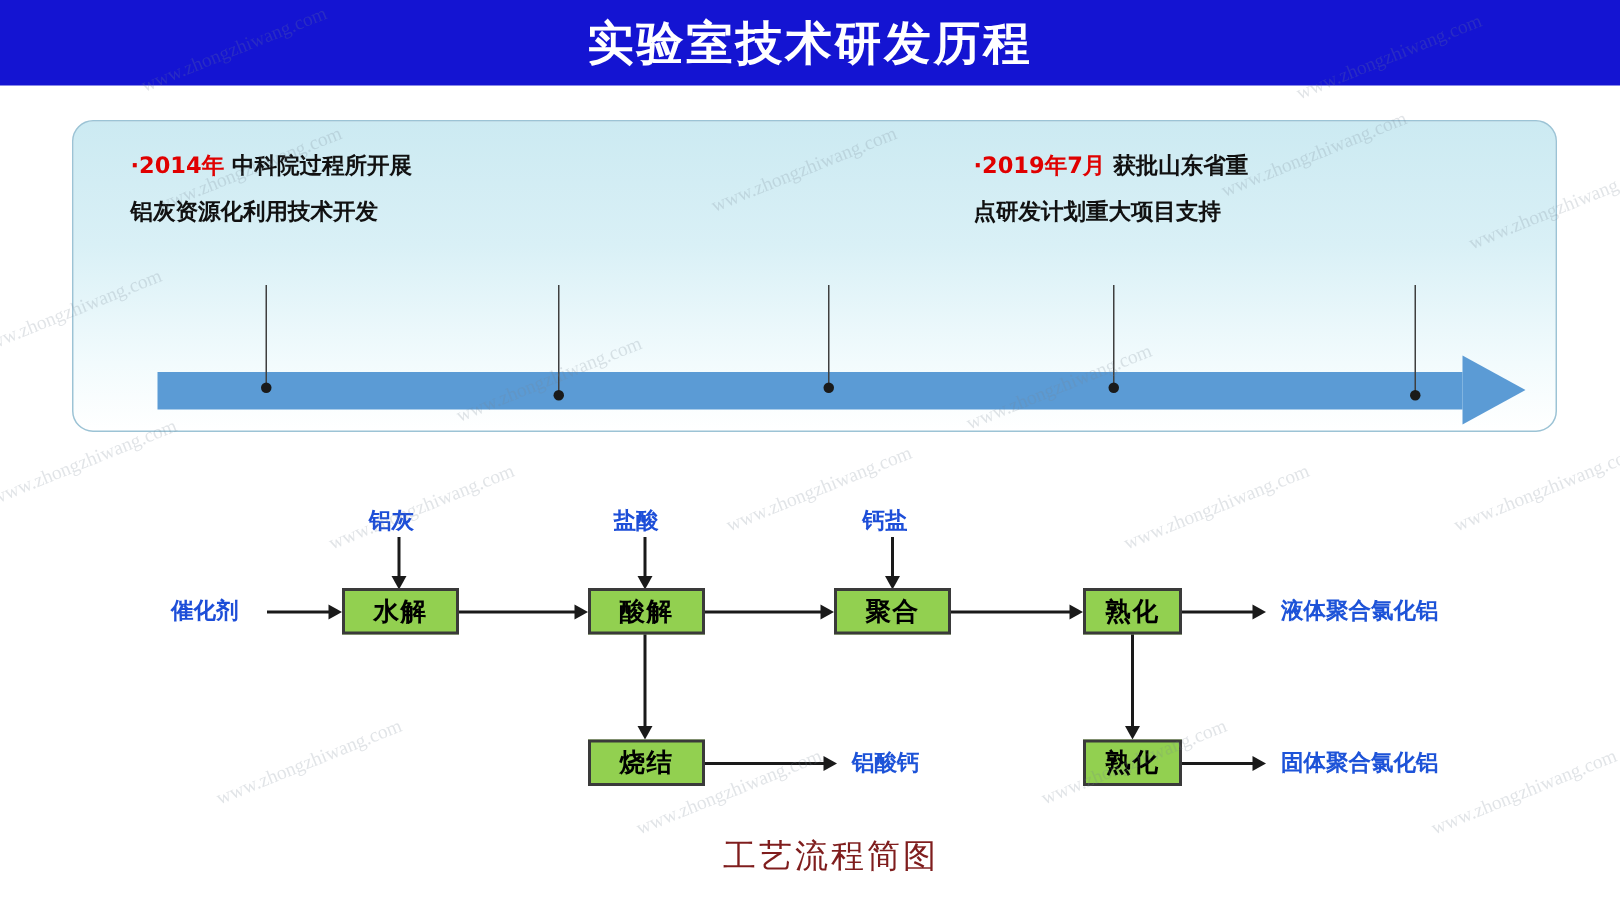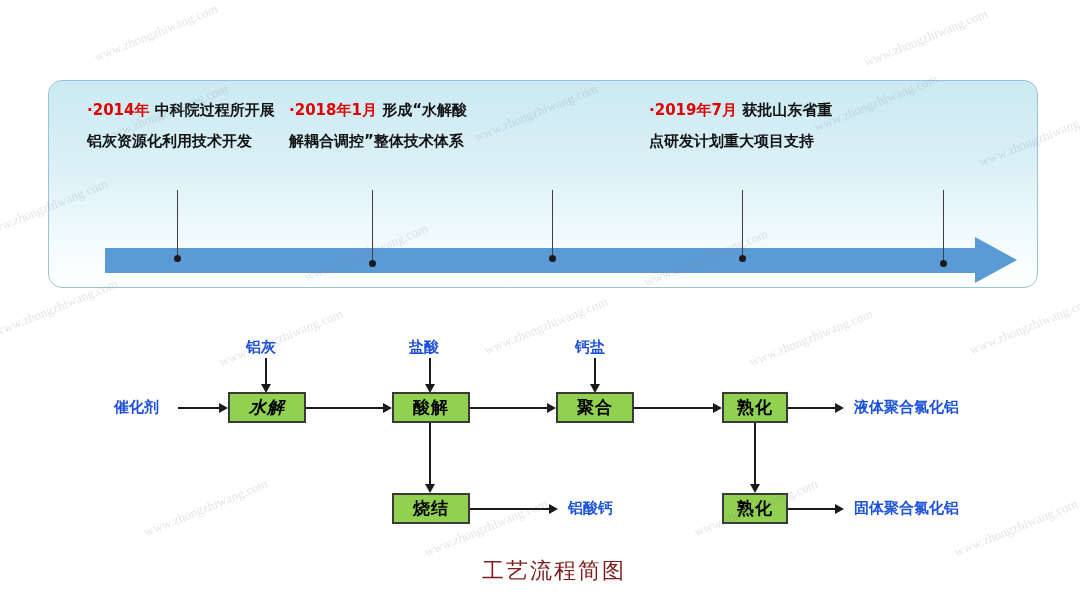--- a/index.html
+++ b/index.html
@@ -97,29 +97,29 @@
     position:absolute;color:rgba(120,130,145,0.22);font-size:13px;
     transform:rotate(-22deg);white-space:nowrap;pointer-events:none;
     font-family:"Liberation Serif","DejaVu Serif",serif;
   }
 </style>
 </head>
 <body>
 
 <div id="root">
 
+  <div class="titlebar">
+    <div class="title">实验室技术研发历程</div>
+  </div>
 
   <div class="tl-panel">
 
     <div class="tl-entries">
       <div class="tl-entry e0">
         <span class="d">·</span><span class="d">2014年</span>&nbsp;<span>中科院过程所开展铝灰资源化利用技术开发</span>
-      </div>
-      <div class="tl-entry e1">
-        <span class="d">·</span><span class="d">2018年1月</span>&nbsp;<span>形成“水解酸解耦合调控”整体技术体系</span>
       </div>
       <div class="tl-entry e3">
         <span class="d">·</span><span class="d">2019年7月</span>&nbsp;<span>获批山东省重点研发计划重大项目支持</span>
       </div>
     </div>
   </div>
 
   <div class="tl-bar"></div>
   <div class="tl-head"></div>
 
@@ -150,21 +150,21 @@
 
     <div class="vline" style="left:429px;top:58px;height:28px;"></div>
     <div class="ah-d" style="left:425px;top:84px;"></div>
 
     <div class="vline" style="left:594px;top:58px;height:28px;"></div>
     <div class="ah-d" style="left:590px;top:84px;"></div>
 
     <div class="hline" style="left:178px;top:107px;width:42px;"></div>
     <div class="ah-r" style="left:219px;top:103px;"></div>
 
-    <div class="box" style="left:228px;top:92px;width:78px;font-style:italic;">水解</div>
+    <div class="box" style="left:228px;top:92px;width:78px;">水解</div>
     <div class="box" style="left:392px;top:92px;width:78px;">酸解</div>
     <div class="box" style="left:556px;top:92px;width:78px;">聚合</div>
     <div class="box" style="left:722px;top:92px;width:66px;">熟化</div>
 
     <div class="hline" style="left:306px;top:107px;width:78px;"></div>
     <div class="ah-r" style="left:383px;top:103px;"></div>
 
     <div class="hline" style="left:470px;top:107px;width:78px;"></div>
     <div class="ah-r" style="left:547px;top:103px;"></div>
 

